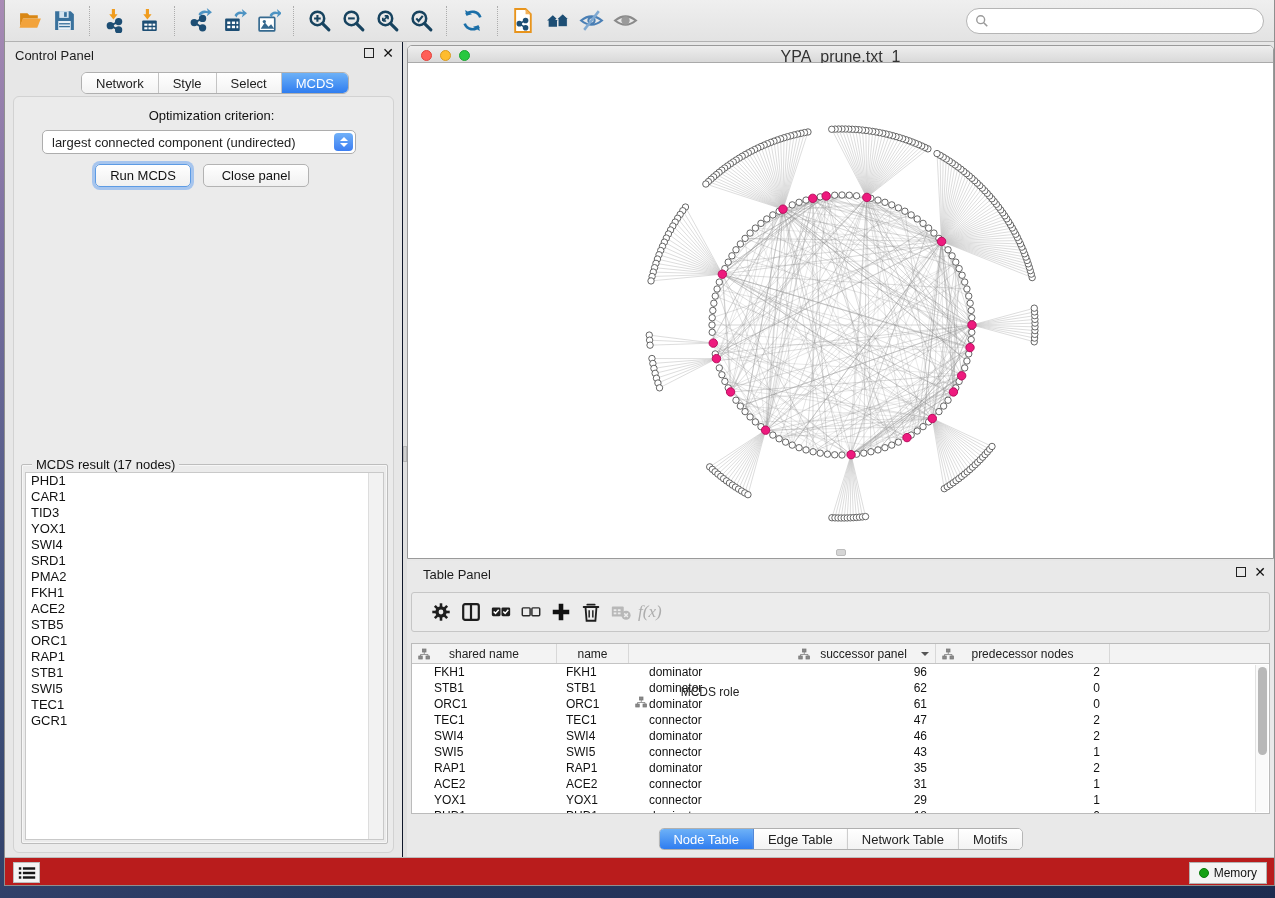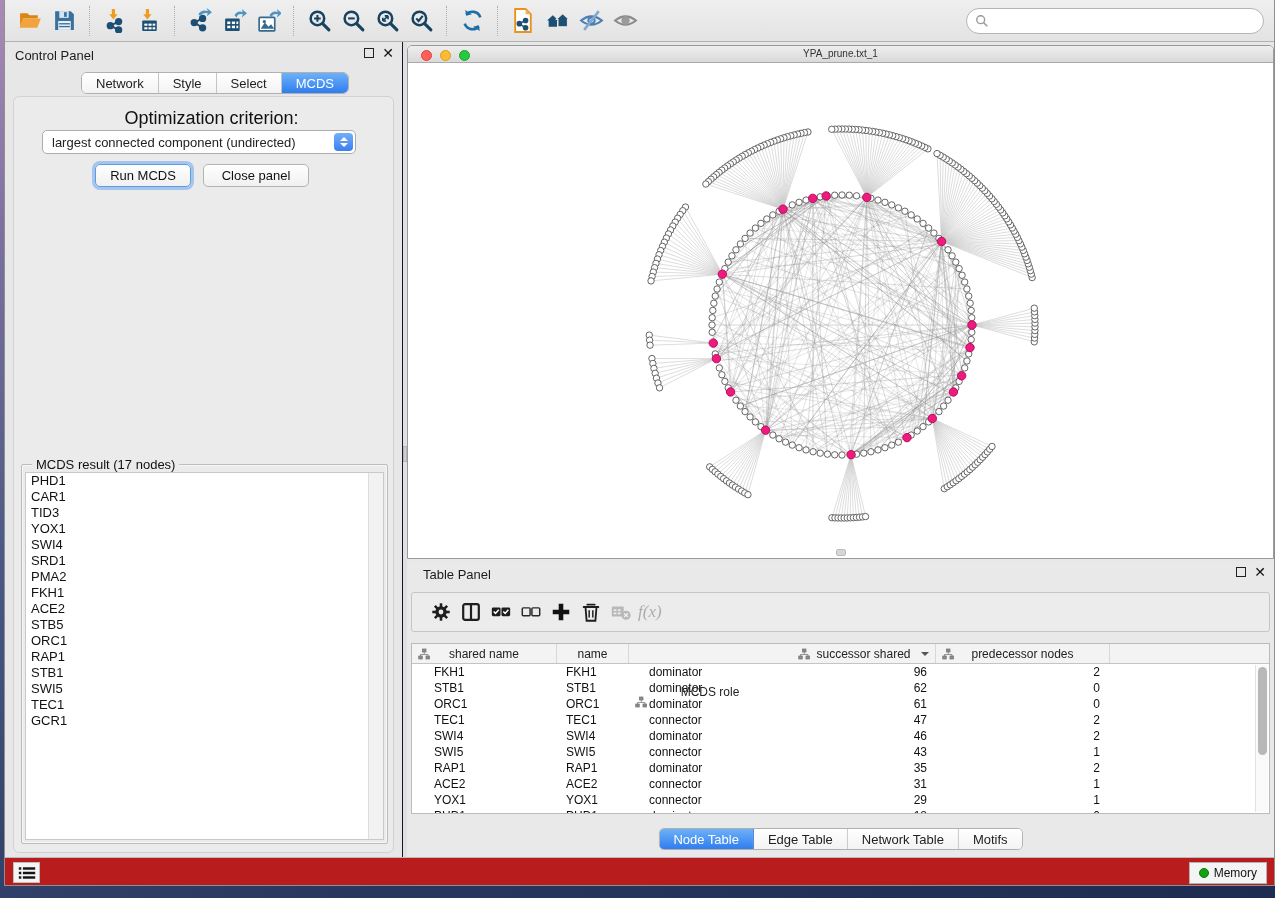--- a/index.html
+++ b/index.html
@@ -35,21 +35,21 @@
   .panel-title { position:absolute; left:10px; top:6px; font-size:13px; color:#1c1c1c; }
   .win-btns { position:absolute; right:8px; top:6px; display:flex; gap:8px; align-items:center; }
   .float-ic { width:10px; height:10px; border:1.6px solid #222; }
   .close-ic { font-weight:bold; font-size:14px; line-height:10px; color:#111; }
   .seg-bar { display:flex; height:22px; border:1px solid #b0b0b0; border-radius:5px; background:#fff; overflow:hidden; }
   .seg { padding:0 14px; display:flex; align-items:center; justify-content:center; font-size:13px; color:#222; border-right:1px solid #c4c4c4; background:linear-gradient(#ffffff,#f3f3f3); cursor:default; }
   .seg:last-child { border-right:none; }
   .seg.active { background:linear-gradient(#6db1f7,#2f7df0); color:#fff; border-right-color:#2f6fd0; }
   #cp-tabs { position:absolute; left:76px; top:30px;border-radius:6px; }
   .inner-panel { position:absolute; left:8px; top:54px; right:8px; bottom:4px; background:#ebebeb; border:1px solid #d2d2d2; border-radius:6px; }
-  .opt-label { position:absolute; left:16px; right:0; top:66px; text-align:center; font-size:18px; color:#111; }
+  .opt-label { position:absolute; left:16px; right:0; top:66px; text-align:center; font-size:13px; color:#111; }
   .dropdown {
     position:absolute; left:37px; top:88px; width:314px; height:24px;
     background:#fff; border:1px solid #adadad; border-radius:5px;
     display:flex; align-items:center; padding-left:9px; font-size:13px;
   }
   .dd-stepper {
     position:absolute; right:2px; top:2px; width:19px; height:18px; border-radius:4px;
     background:linear-gradient(#71b1f8,#3c7ef2); display:flex; flex-direction:column; align-items:center; justify-content:center; gap:2px;
   }
   .dd-up { width:0; height:0; border-left:4px solid transparent; border-right:4px solid transparent; border-bottom:4px solid #fff; }
@@ -68,21 +68,21 @@
   .mcds-list { position:absolute; left:3px; right:3px; top:7px; bottom:3px; background:#fff; border:1px solid #c9c9c9; overflow:hidden; }
   .mcds-scroll { position:absolute; right:0; top:0; bottom:0; width:15px; background:#f2f2f2; border-left:1px solid #ddd; }
   .mcds-item { height:16px; line-height:16px; padding-left:5px; font-size:13px; color:#111; }
   
   .net-window { position:absolute; left:402px; top:45px; right:0; height:514px; border:1px solid #9a9a9a; border-radius:5px 5px 0 0; background:#fff; overflow:hidden; }
   .net-titlebar { position:absolute; left:0; top:0; right:0; height:17px; background:linear-gradient(#eeeeee,#d9d9d9); border-bottom:1px solid #aaa; }
   .tl { position:absolute; top:3.5px; width:11px; height:11px; border-radius:50%; }
   .tl.red { left:13px; background:#ff5f57; border:.5px solid #e0443e; }
   .tl.yellow { left:32px; background:#febc2e; border:.5px solid #d89b22; }
   .tl.green { left:51px; background:#28c840; border:.5px solid #1da433; }
-  .net-title { position:absolute; left:0; right:0; top:2px; text-align:center; font-size:10px; color:#333; }
+  .net-title { position:absolute; left:0; right:0; top:2px; text-align:center; font-size:16px; color:#333; }
   .net-canvas { position:absolute; left:0; top:17px; right:0; bottom:0; background:#fff; }
   .net-grip { position:absolute; left:50%; bottom:2px; margin-left:-5px; width:10px; height:7px; background:#d6d6d6; border:1px solid #bdbdbd; border-radius:2px; }
   .vdivider { position:absolute; left:398px; top:42px; width:4px; bottom:28px; background:#e0e0e0; }
   .vdiv-grip { position:absolute; left:0; top:404px; width:4px; height:16px; background:#cfcfcf; border:1px solid #b5b5b5; }
   
   .table-panel { position:absolute; left:402px; top:561px; right:0; bottom:28px; background:#e9e9e9; }
   .tp-toolbar {
     position:absolute; left:4px; right:4px; top:31px; height:40px;
     background:#ececec; border:1px solid #c6c6c6; border-radius:3px;
     display:flex; align-items:center; padding-left:16px; gap:4px;
@@ -1276,21 +1276,21 @@
           </div>
           <div class="th" style="width: 144px;">
             <svg class="tree-ic" width="12" height="12" viewBox="0 0 24 24">
               <g fill="#8a8a8a" stroke="#777" stroke-width="1.5">
                 <rect x="9" y="2" width="7" height="6"></rect>
                 <path d="M12.5 8v4M5 17v-4h15v4" fill="none"></path>
                 <rect x="1.5" y="16" width="7" height="6"></rect>
                 <rect x="16" y="16" width="7" height="6"></rect>
               </g>
             </svg>
-            <span>successor shared</span>
+            <span>successor panel</span>
             <div class="sort-arrow"></div>
           </div>
           <div class="th" style="width: 174px;">
             <svg class="tree-ic" width="12" height="12" viewBox="0 0 24 24">
               <g fill="#8a8a8a" stroke="#777" stroke-width="1.5">
                 <rect x="9" y="2" width="7" height="6"></rect>
                 <path d="M12.5 8v4M5 17v-4h15v4" fill="none"></path>
                 <rect x="1.5" y="16" width="7" height="6"></rect>
                 <rect x="16" y="16" width="7" height="6"></rect>
               </g>

